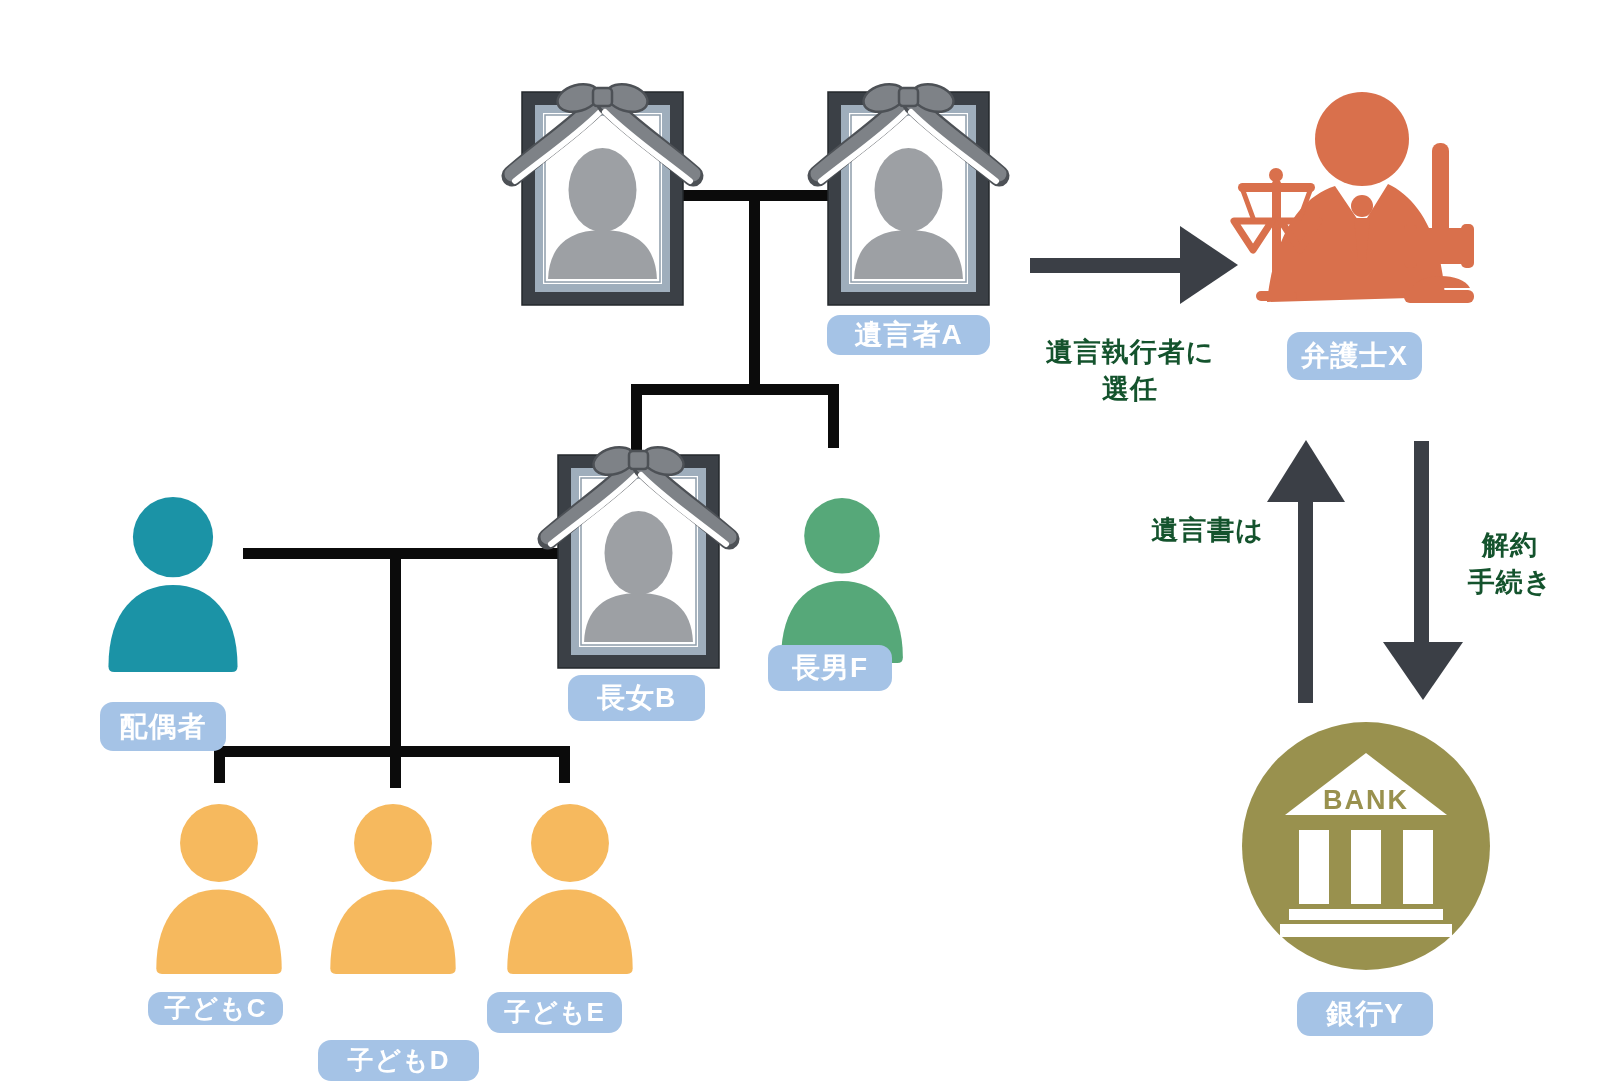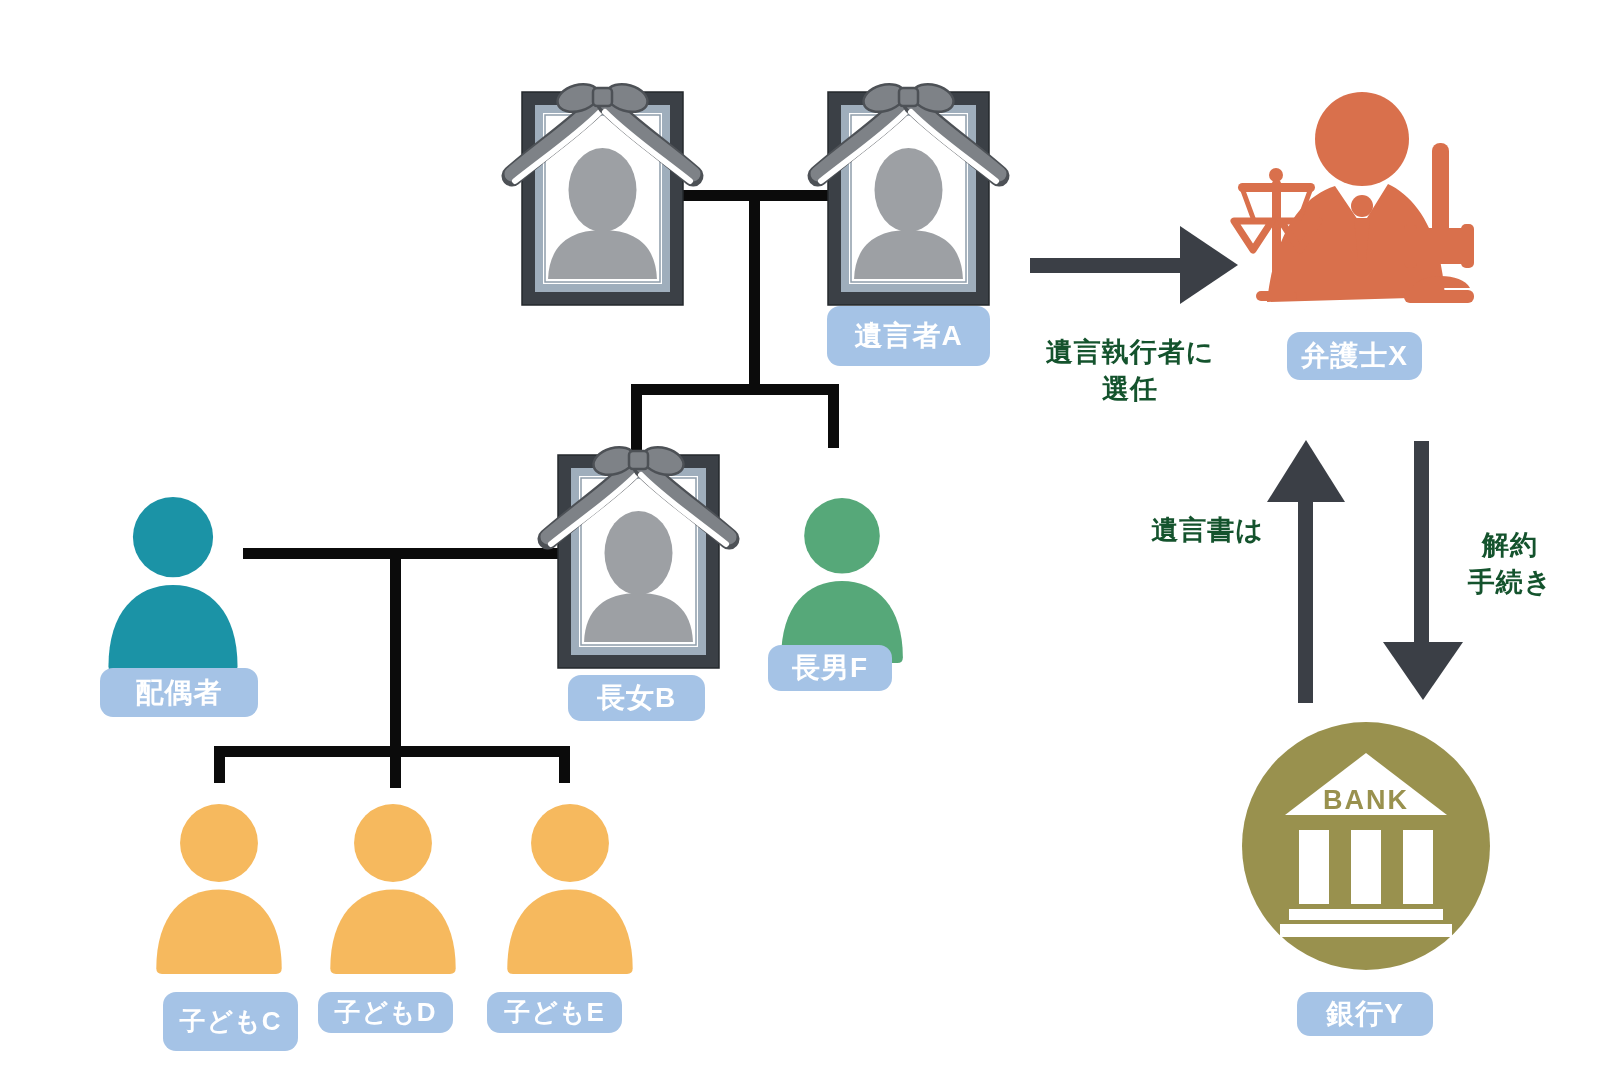--- a/index.html
+++ b/index.html
@@ -148,39 +148,39 @@
   </svg>
 
   <div class="shaft" style="left:1030px;top:258px;width:152px;height:15px"></div>
   <div class="tri right" style="left:1180px;top:226px"></div>
 
   <div class="shaft" style="left:1298px;top:498px;width:15px;height:205px"></div>
   <div class="tri up" style="left:1267px;top:440px"></div>
   <div class="shaft" style="left:1414px;top:441px;width:15px;height:205px"></div>
   <div class="tri down" style="left:1383px;top:642px"></div>
 
-  <div class="pill" style="left:827px;top:306px;width:163px;height:60px">
+  <div class="pill" style="left:827px;top:315px;width:163px;height:40px">
       <span>遺言者A</span>
     </div>
   <div class="pill" style="left:1287px;top:332px;width:135px;height:48px">
       <span>弁護士X</span>
     </div>
-  <div class="pill" style="left:100px;top:668px;width:158px;height:49px">
+  <div class="pill" style="left:100px;top:702px;width:126px;height:49px">
       <span>配偶者</span>
     </div>
   <div class="pill" style="left:568px;top:675px;width:137px;height:46px">
       <span>長女B</span>
     </div>
   <div class="pill" style="left:768px;top:645px;width:124px;height:46px">
       <span>長男F</span>
     </div>
-  <div class="pill small" style="left:163px;top:992px;width:135px;height:59px">
+  <div class="pill small" style="left:148px;top:992px;width:135px;height:33px">
       <span>子どもC</span>
     </div>
-  <div class="pill small" style="left:318px;top:992px;width:135px;height:41px">
+  <div class="pill small" style="left:318px;top:1040px;width:161px;height:41px">
       <span>子どもD</span>
     </div>
   <div class="pill small" style="left:487px;top:992px;width:135px;height:41px">
       <span>子どもE</span>
     </div>
   <div class="pill" style="left:1297px;top:992px;width:136px;height:44px">
       <span>銀行Y</span>
     </div>
 
   <div class="annot" style="left:1005px;top:334px;width:250px">

